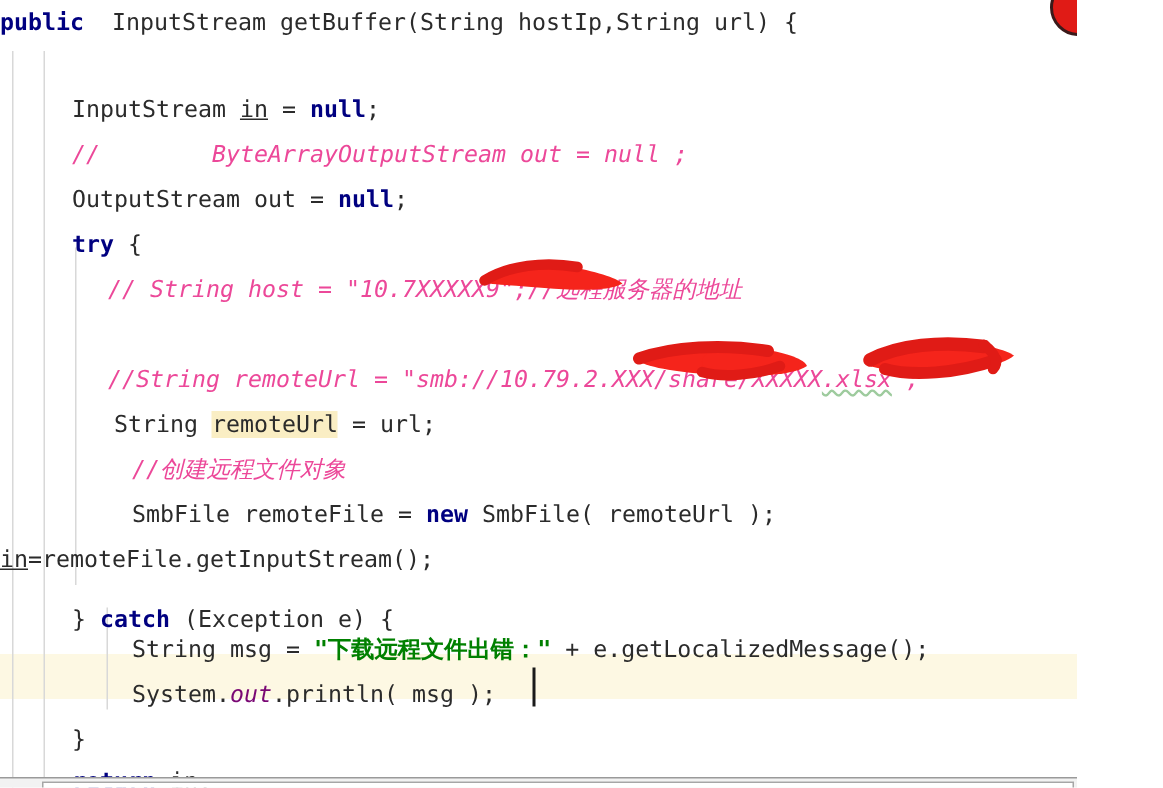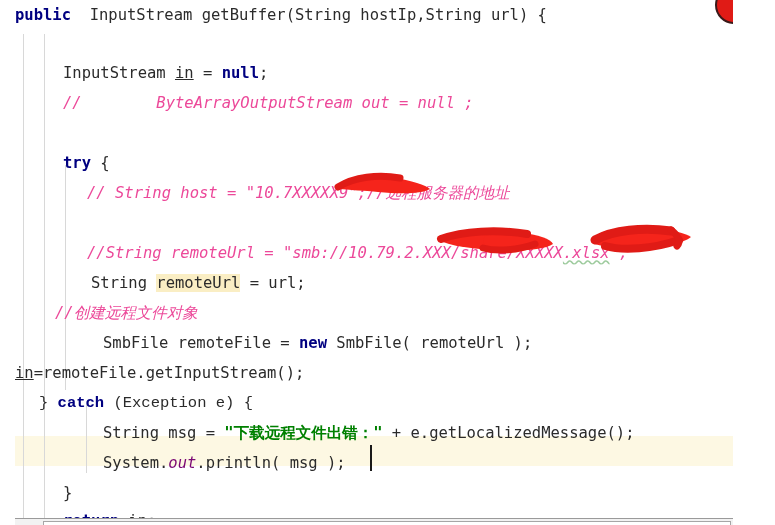--- a/index.html
+++ b/index.html
@@ -9,21 +9,20 @@
   body {
     width: 775px; height: 525px;
     overflow: hidden;
     font-family: "DejaVu Sans Mono", "Liberation Mono", monospace;
   }
   #editor {
     position: relative;
     width: 718px; height: 525px;
     background: #ffffff;
     overflow: hidden;
-    margin-left: 15px;
   }
   
   .guide {
     position: absolute;
     width: 1px;
     background: #d8d8d8;
   }
   
   .band {
     position: absolute;
@@ -92,28 +91,29 @@
   <div class="guide" style="left:8px;top:34px;height:491px;"></div>
   <div class="guide" style="left:29px;top:34px;height:491px;"></div>
   <div class="guide" style="left:50px;top:165px;height:225px;"></div>
   <div class="guide" style="left:71px;top:405px;height:68px;"></div>
 
   <div class="code-layer" id="code-layer">
       <div class="line" style="top: 0px; padding-left: 0px;"><span class="kw">public</span><span class="plain">  </span><span class="plain">InputStream getBuffer(String hostIp,String url) {</span></div>
       <div class="line" style="top: 30px; padding-left: 0px;"></div>
       <div class="line" style="top: 58px; padding-left: 48px;"><span class="plain">InputStream </span><span class="fld">in</span><span class="plain"> = </span><span class="kw">null</span><span class="plain">;</span></div>
       <div class="line" style="top: 88px; padding-left: 48px;"><span class="cmt">//        ByteArrayOutputStream out = null ;</span></div>
+      <div class="line" style="top: 118px; padding-left: 48px;"><span class="plain">OutputStream out = </span><span class="kw">null</span><span class="plain">;</span></div>
       <div class="line" style="top: 148px; padding-left: 48px;"><span class="kw">try</span><span class="plain"> {</span></div>
       <div class="line" style="top: 178px; padding-left: 72px;"><span class="cmt">// String host = "10.7XXXXX9";//远程服务器的地址</span></div>
       <div class="line" style="top: 238px; padding-left: 72px;"><span class="cmt">//String remoteUrl = "smb://10.79.2.XXX/share/XXXXX</span><span class="cmt sq">.xlsx</span><span class="cmt">";</span></div>
       <div class="line" style="top: 268px; padding-left: 76px;"><span class="plain">String </span><span class="plain hl">remoteUrl</span><span class="plain"> = url;</span></div>
-      <div class="line" style="top: 298px; padding-left: 40px; text-align: right;"><span class="cmt">//创建远程文件对象</span></div>
+      <div class="line" style="top: 298px; padding-left: 88px; text-align: right;"><span class="cmt">//创建远程文件对象</span></div>
       <div class="line" style="top: 328px; padding-left: 88px;"><span class="plain">SmbFile remoteFile = </span><span class="kw">new</span><span class="plain"> SmbFile( remoteUrl );</span></div>
       <div class="line" style="top: 358px; "><span class="fld">in</span><span class="plain">=remoteFile.getInputStream();</span></div>
-      <div class="line" style="top: 388px; padding-left: 24px; font-family: Liberation Mono, monospace;"><span class="plain">} </span><span class="kw">catch</span><span class="plain"> (Exception e) {</span></div>
+      <div class="line" style="top: 398px; padding-left: 48px;"><span class="plain">} </span><span class="kw">catch</span><span class="plain"> (Exception e) {</span></div>
       <div class="line" style="top: 418px; padding-left: 88px;"><span class="plain">String msg = </span><span class="str">"下载远程文件出错："</span><span class="plain"> + e.getLocalizedMessage();</span></div>
       <div class="line" style="top: 448px; padding-left: 88px;"><span class="plain">System.</span><span class="stat">out</span><span class="plain">.println( msg );</span></div>
       <div class="line" style="top: 478px; padding-left: 48px;"><span class="plain">}</span></div>
       <div class="line" style="top: 506px; padding-left: 48px;"><span class="kw">return</span><span class="plain"> in;</span></div>
     </div>
 
   <div class="caret" id="caret" style="left: 355px; top: 445px; height: 26px;"></div>
 
   <div class="scribble" style="left:315px;top:168px;">
     <svg width="110" height="30" viewBox="0 0 110 30">

